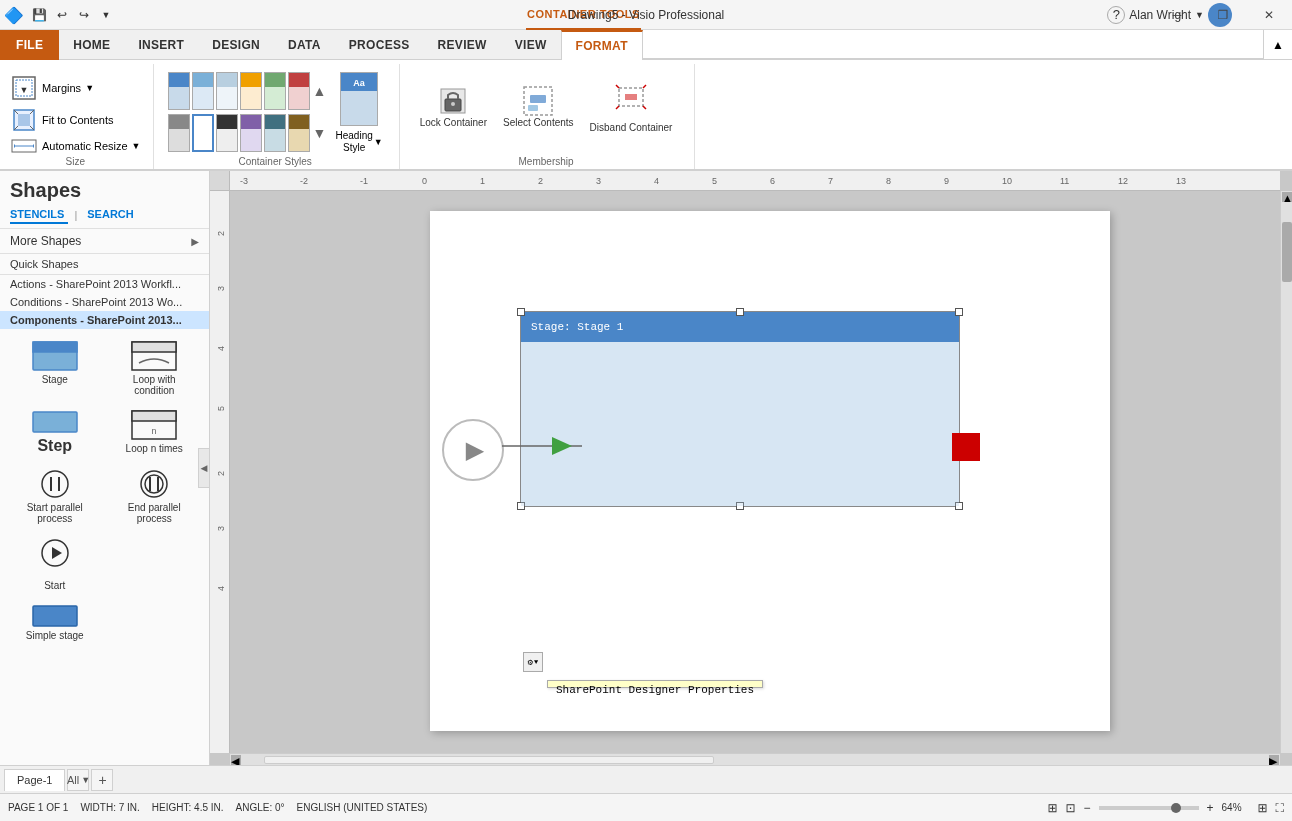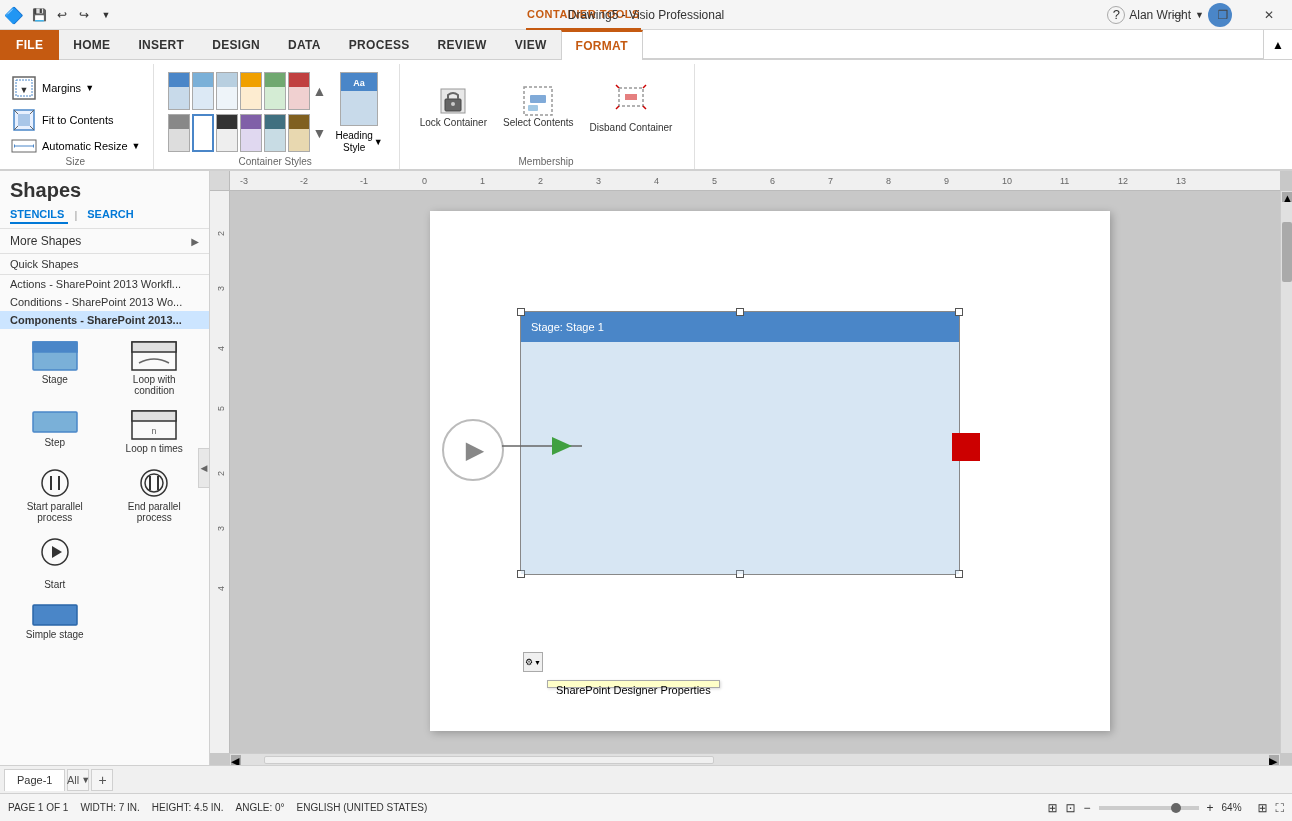--- a/index.html
+++ b/index.html
@@ -626,21 +626,21 @@
           <rect x="1" y="1" width="44" height="10" fill="#e0e0e0" stroke="#333" stroke-width="1.5"></rect>
           <path d="M8 22 Q23 14 38 22" fill="none" stroke="#666" stroke-width="1.5" marker-end="url(#arr)"></path>
         </svg>
         <span class="shape-label" style="font-size:10px;text-align:center;">Loop with condition</span>
       </div>
 
       <div class="shape-item" style="display:flex;flex-direction:column;align-items:center;gap:3px;cursor:pointer;padding:4px;">
         <svg width="46" height="24" viewBox="0 0 46 24">
           <rect x="1" y="2" width="44" height="20" rx="1" fill="#7ab0d8" stroke="#4a86c8" stroke-width="1.5"></rect>
         </svg>
-        <span class="shape-label" style="font-size:10px;text-align:center;">Step</span>
+        <span class="shape-label" style="font-size:16px;text-align:center;font-weight:bold;">Step</span>
       </div>
 
       <div class="shape-item" style="display:flex;flex-direction:column;align-items:center;gap:3px;cursor:pointer;padding:4px;">
         <svg width="46" height="30" viewBox="0 0 46 30">
           <rect x="1" y="1" width="44" height="28" fill="none" stroke="#333" stroke-width="1.5"></rect>
           <rect x="1" y="1" width="44" height="10" fill="#e0e0e0" stroke="#333" stroke-width="1.5"></rect>
           <text x="23" y="24" text-anchor="middle" font-size="9" fill="#666">n</text>
         </svg>
         <span class="shape-label" style="font-size:10px;text-align:center;">Loop n times</span>
       </div>
@@ -733,21 +733,21 @@
       <div style="flex:1;height:8px;display:flex;align-items:center;padding:0 2px;">
         <div style="width:450px;height:8px;background:#f0f0f0;border:1px solid #ccc;border-radius:2px;margin-left:20px;"></div>
       </div>
       <div style="width:10px;height:10px;background:#aaa;margin:1px;">▶</div>
     </div>
 
     <div id="canvas-content" style="position:absolute;top:20px;left:20px;right:12px;bottom:12px;overflow:hidden;background:#c8c8c8;">
 
       <div id="page-white" style="position:absolute;top:20px;left:200px;width:680px;height:520px;background:white;box-shadow:2px 2px 8px rgba(0,0,0,0.25);">
 
-        <div id="stage-container" style="position:absolute;top:100px;left:90px;width:440px;height:264px;border:1px solid #888;background:rgba(173,203,230,0.25);">
+        <div id="stage-container" style="position:absolute;top:100px;left:90px;width:440px;height:196px;border:1px solid #888;background:rgba(173,203,230,0.25);font-family:Liberation Mono, monospace;">
 
           <div style="position:absolute;top:-4px;left:-4px;width:8px;height:8px;background:white;border:1px solid #555;"></div>
           <div style="position:absolute;top:-4px;left:50%;margin-left:-4px;width:8px;height:8px;background:white;border:1px solid #555;"></div>
           <div style="position:absolute;top:-4px;right:-4px;width:8px;height:8px;background:white;border:1px solid #555;"></div>
           <div style="position:absolute;bottom:-4px;left:-4px;width:8px;height:8px;background:white;border:1px solid #555;"></div>
           <div style="position:absolute;bottom:-4px;left:50%;margin-left:-4px;width:8px;height:8px;background:white;border:1px solid #555;"></div>
           <div style="position:absolute;bottom:-4px;right:-4px;width:8px;height:8px;background:white;border:1px solid #555;"></div>
 
           <div id="stage-header" style="background:#4a86c8;height:30px;display:flex;align-items:center;padding-left:10px;color:white;font-size:11px;">
             <span>Stage:   Stage 1</span>

